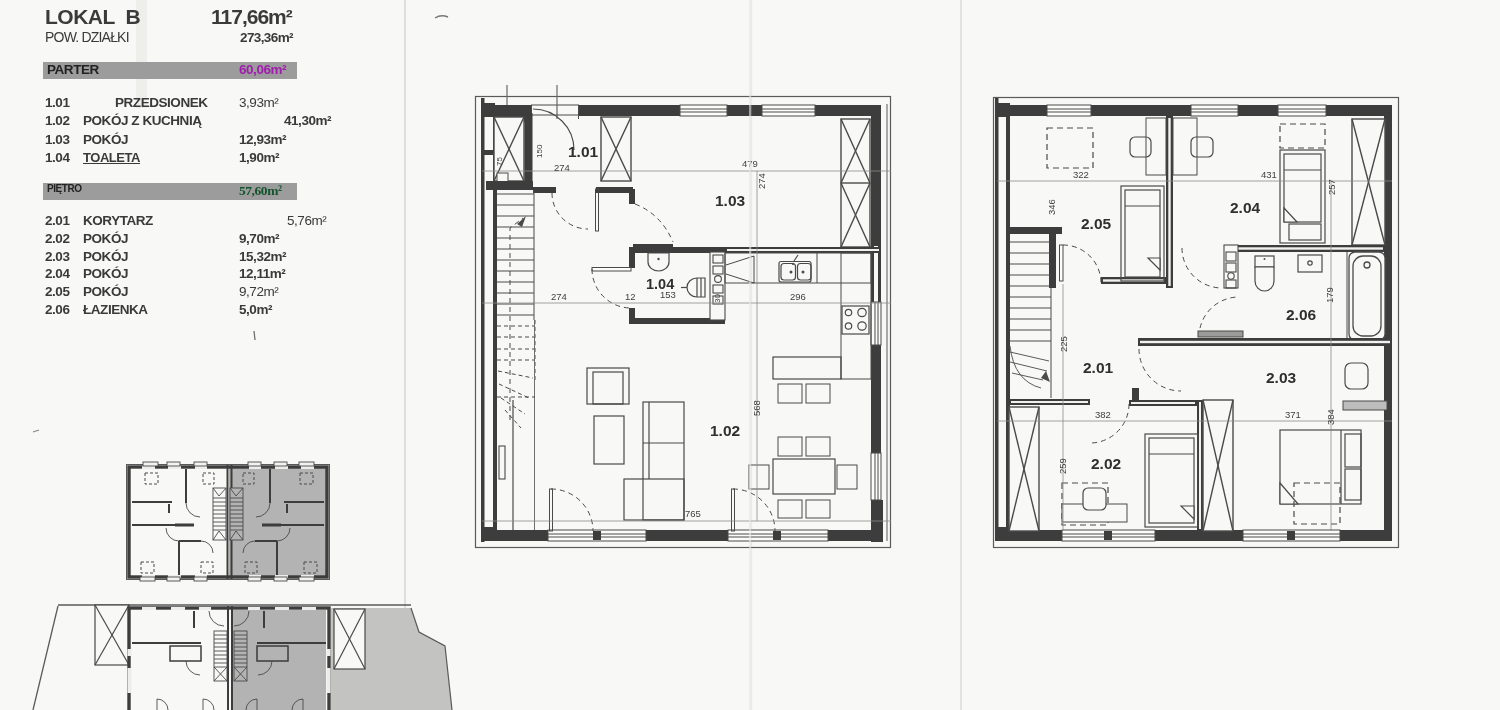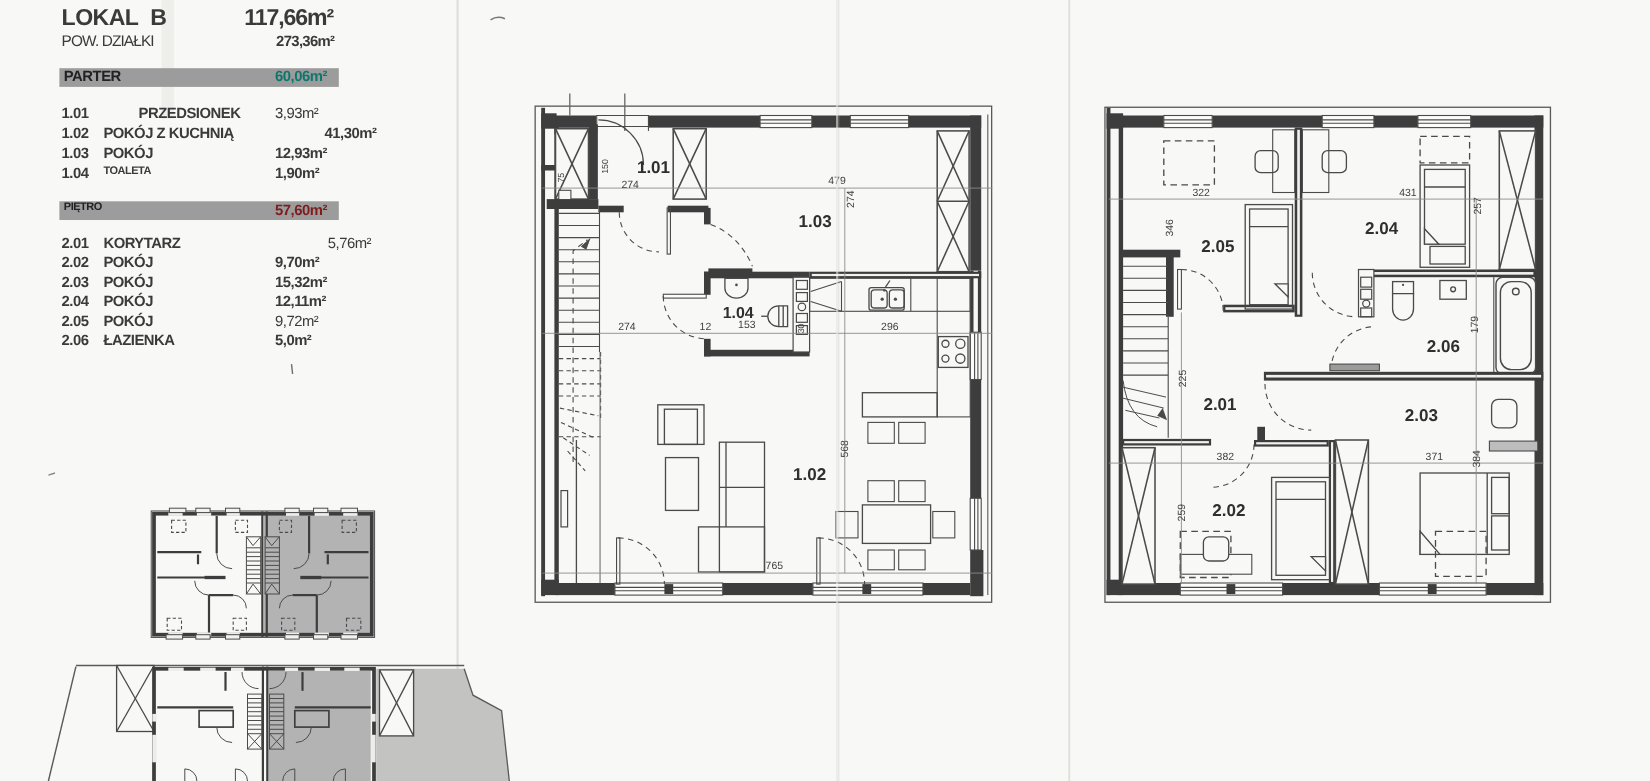--- a/index.html
+++ b/index.html
@@ -1,17 +1,17 @@
 <!DOCTYPE html>
 <html><head>
 <meta charset="utf-8">
 <style>
   html,body{margin:0;padding:0;}
   body{width:1500px;height:710px;background:#f8f8f6;font-family:"Liberation Sans",sans-serif;overflow:hidden;position:relative;}
-  #page{position:absolute;left:16px;top:0;width:1360px;height:710px;}
+  #page{position:absolute;left:5px;top:0;width:1360px;height:710px;}
   .tb{position:absolute;color:#3a3a3a;white-space:nowrap;}
 </style>
 </head>
 <body>
 <div id="page">
 
 <svg width="1500" height="710" viewBox="0 0 1500 710" style="position:absolute;left:0;top:0;">
 
   <rect x="0" y="0" width="1500" height="710" fill="#f8f8f6"></rect>
 
@@ -27,38 +27,38 @@
 <div class="tb" style="left:40px;top:5px;font-size:21px;font-weight:bold;letter-spacing:-0.5px;">LOKAL&nbsp; B</div>
 
 <div class="tb" style="left:206px;top:5px;font-size:21px;font-weight:bold;letter-spacing:-1px;">117,66m²</div>
 
 <div class="tb" style="left:40px;top:29px;font-size:14px;font-weight:normal;letter-spacing:-0.8px;">POW. DZIAŁKI</div>
 
 <div class="tb" style="left:235px;top:30px;font-size:13.5px;font-weight:bold;letter-spacing:-0.6px;">273,36m²</div>
 
 <div class="tb" style="left:38px;top:62px;width:254px;height:17px;background:#9c9c9c;color:#222;"></div>
 <div class="tb" style="left:42px;top:62px;font-size:13.5px;font-weight:bold;letter-spacing:-0.45px;color:#222;">PARTER</div>
-<div class="tb" style="left:234px;top:62px;font-size:13.5px;font-weight:bold;letter-spacing:-0.45px;color:#0f766e;">60,06m²</div>
+<div class="tb" style="left:234px;top:62px;font-size:13.5px;font-weight:bold;letter-spacing:-0.45px;color:#a21caf;">60,06m²</div>
 
 <div class="tb" style="left:40px;top:95px;font-size:13.5px;font-weight:bold;letter-spacing:-0.45px;">1.01</div>
 <div class="tb" style="left:78px;top:95px;font-size:13.5px;font-weight:bold;letter-spacing:-0.45px;padding-left:32px;">PRZEDSIONEK</div>
 <div class="tb" style="left:234px;top:95px;font-size:13.5px;font-weight:normal;letter-spacing:-0.45px;">3,93m²</div>
 <div class="tb" style="left:40px;top:113px;font-size:13.5px;font-weight:bold;letter-spacing:-0.45px;">1.02</div>
 <div class="tb" style="left:78px;top:113px;font-size:13.5px;font-weight:bold;letter-spacing:-0.45px;">POKÓJ Z KUCHNIĄ</div>
 <div class="tb" style="left:234px;top:113px;font-size:13.5px;font-weight:bold;letter-spacing:-0.45px;margin-left:45px;">41,30m²</div>
 <div class="tb" style="left:40px;top:132px;font-size:13.5px;font-weight:bold;letter-spacing:-0.45px;">1.03</div>
 <div class="tb" style="left:78px;top:132px;font-size:13.5px;font-weight:bold;letter-spacing:-0.45px;">POKÓJ</div>
 <div class="tb" style="left:234px;top:132px;font-size:13.5px;font-weight:bold;letter-spacing:-0.45px;">12,93m²</div>
 <div class="tb" style="left:40px;top:150px;font-size:13.5px;font-weight:bold;letter-spacing:-0.45px;">1.04</div>
-<div class="tb" style="left:78px;top:150px;font-size:10px;font-weight:bold;letter-spacing:-0.45px;">TOALETA</div>
+<div class="tb" style="left:78px;top:150px;font-size:13px;font-weight:bold;letter-spacing:-0.45px;text-decoration:underline;">TOALETA</div>
 <div class="tb" style="left:234px;top:150px;font-size:13.5px;font-weight:bold;letter-spacing:-0.45px;">1,90m²</div>
 
 <div class="tb" style="left:38px;top:183px;width:254px;height:17px;background:#9c9c9c;"></div>
 <div class="tb" style="left:42px;top:183px;font-size:10px;font-weight:bold;letter-spacing:-0.45px;color:#222;">PIĘTRO</div>
-<div class="tb" style="left:234px;top:183px;font-size:13.5px;font-weight:bold;letter-spacing:-0.45px;color:#7f1d1d;">57,60m²</div>
+<div class="tb" style="left:234px;top:183px;font-size:13.5px;font-weight:bold;letter-spacing:-0.45px;color:#14532d;font-family:Liberation Serif, serif;">57,60m²</div>
 
 <div class="tb" style="left:40px;top:213px;font-size:13.5px;font-weight:bold;letter-spacing:-0.45px;">2.01</div>
 <div class="tb" style="left:78px;top:213px;font-size:13.5px;font-weight:bold;letter-spacing:-0.45px;">KORYTARZ</div>
 <div class="tb" style="left:234px;top:213px;font-size:13.5px;font-weight:normal;letter-spacing:-0.45px;margin-left:48px;">5,76m²</div>
 <div class="tb" style="left:40px;top:231px;font-size:13.5px;font-weight:bold;letter-spacing:-0.45px;">2.02</div>
 <div class="tb" style="left:78px;top:231px;font-size:13.5px;font-weight:bold;letter-spacing:-0.45px;">POKÓJ</div>
 <div class="tb" style="left:234px;top:231px;font-size:13.5px;font-weight:bold;letter-spacing:-0.45px;">9,70m²</div>
 <div class="tb" style="left:40px;top:249px;font-size:13.5px;font-weight:bold;letter-spacing:-0.45px;">2.03</div>
 <div class="tb" style="left:78px;top:249px;font-size:13.5px;font-weight:bold;letter-spacing:-0.45px;">POKÓJ</div>
 <div class="tb" style="left:234px;top:249px;font-size:13.5px;font-weight:bold;letter-spacing:-0.45px;">15,32m²</div>

